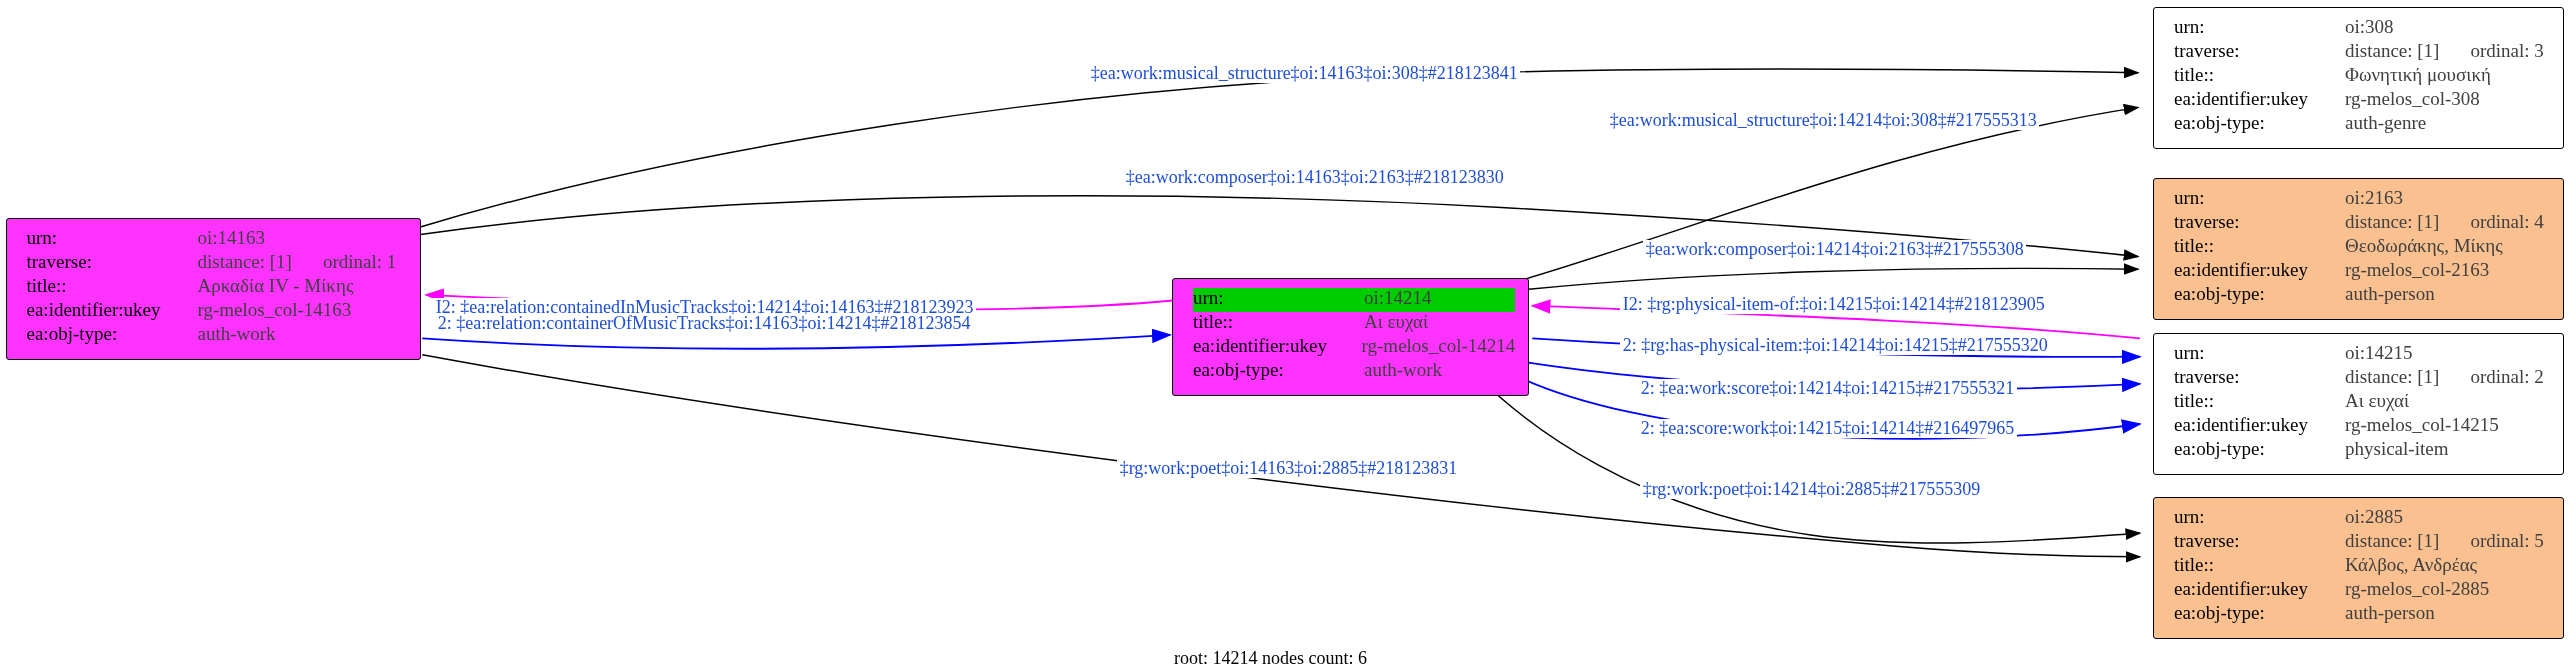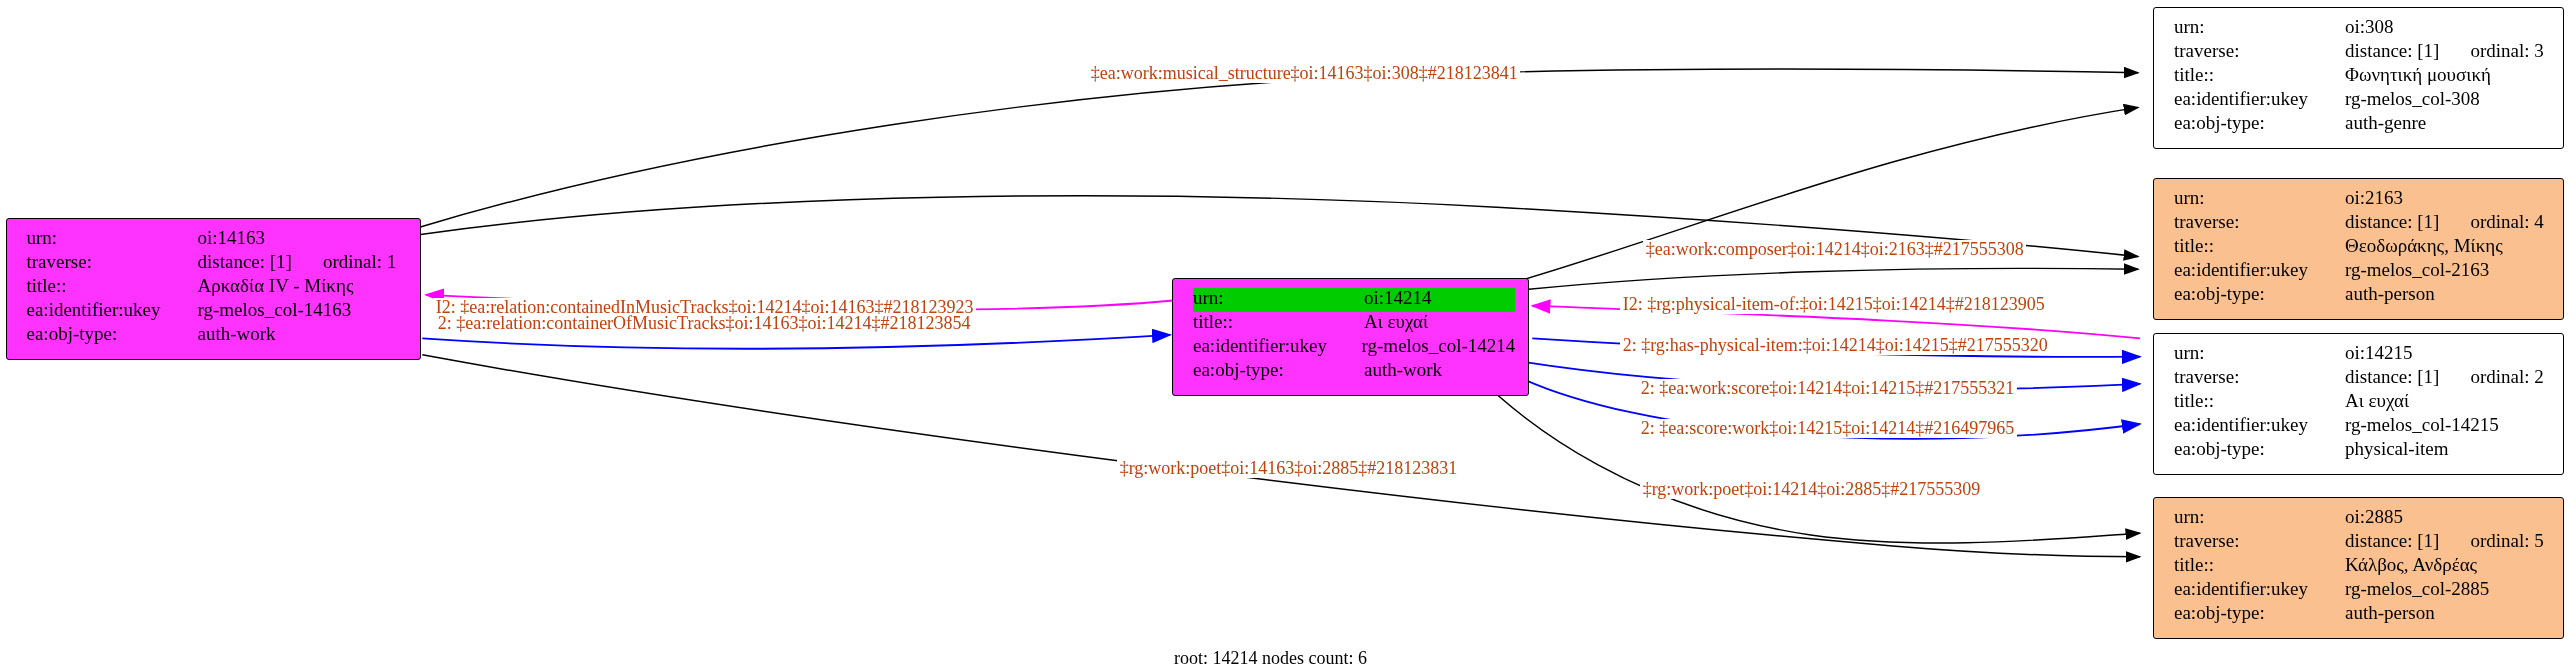--- a/index.html
+++ b/index.html
@@ -8,26 +8,26 @@
   svg.edges{position:absolute;left:0;top:0;width:2576px;height:666px;pointer-events:none;}
 
   .node{position:absolute;box-sizing:border-box;border:1.5px solid #000;border-radius:3px;
         padding:9px 12.7px 11px 20px;background:#fff;}
   .node.magenta{background:#ff33ff;}
   .node.orange{background:#fac090;border-color:#000;}
   .node.white{background:#ffffff;}
 
   .row{display:flex;align-items:baseline;white-space:nowrap;line-height:1.0;height:24px;}
   .k{display:inline-block;width:171px;font-size:19px;color:#000;}
-  .v{display:inline-block;font-size:19px;color:#000000;}
+  .v{display:inline-block;font-size:19px;color:#404040;}
   .v .ord{margin-left:31px;}
   .row.hl{background:#00cc00;}
   .row.hl .k,.row.hl .v{background:#00cc00;}
 
-  .elabel{position:absolute;font-size:18px;color:#c2410c;white-space:nowrap;
+  .elabel{position:absolute;font-size:18px;color:#1d4ed8;white-space:nowrap;
           background:#fff;padding:0 2.7px;line-height:1.05;font-family:Liberation Serif, serif;}
   .elabel.small{font-size:18px;}
   .footer{position:absolute;font-size:18px;color:#000;white-space:nowrap;}
 </style>
 </head>
 <body>
 
 <div id="canvas">
 
   <svg class="edges" viewBox="0 0 2831 732">
@@ -196,20 +196,22 @@
       <span class="k">ea:identifier:ukey</span>
       <span class="v">rg-melos_col-2885</span>
     </div>
     <div class="row">
       <span class="k">ea:obj-type:</span>
       <span class="v">auth-person</span>
     </div>
   </div>
 
   <div class="elabel" style="left:1088px;top:64px;">‡ea:work:musical_structure‡oi:14163‡oi:308‡#218123841</div>
+  <div class="elabel" style="left:1607px;top:111px;">‡ea:work:musical_structure‡oi:14214‡oi:308‡#217555313</div>
+  <div class="elabel" style="left:1123px;top:168px;">‡ea:work:composer‡oi:14163‡oi:2163‡#218123830</div>
   <div class="elabel" style="left:1643px;top:240px;text-align:center;">‡ea:work:composer‡oi:14214‡oi:2163‡#217555308</div>
   <div class="elabel small" style="left:433px;top:278px;margin-top:20px;">I2: ‡ea:relation:containedInMusicTracks‡oi:14214‡oi:14163‡#218123923</div>
   <div class="elabel small" style="left:435px;top:314px;">2: ‡ea:relation:containerOfMusicTracks‡oi:14163‡oi:14214‡#218123854</div>
   <div class="elabel" style="left:1620px;top:295px;">I2: ‡rg:physical-item-of:‡oi:14215‡oi:14214‡#218123905</div>
   <div class="elabel" style="left:1620px;top:336px;">2: ‡rg:has-physical-item:‡oi:14214‡oi:14215‡#217555320</div>
   <div class="elabel" style="left:1638px;top:379px;">2: ‡ea:work:score‡oi:14214‡oi:14215‡#217555321</div>
   <div class="elabel" style="left:1638px;top:419px;">2: ‡ea:score:work‡oi:14215‡oi:14214‡#216497965</div>
   <div class="elabel" style="left:1117px;top:459px;">‡rg:work:poet‡oi:14163‡oi:2885‡#218123831</div>
   <div class="elabel" style="left:1640px;top:480px;">‡rg:work:poet‡oi:14214‡oi:2885‡#217555309</div>
 

